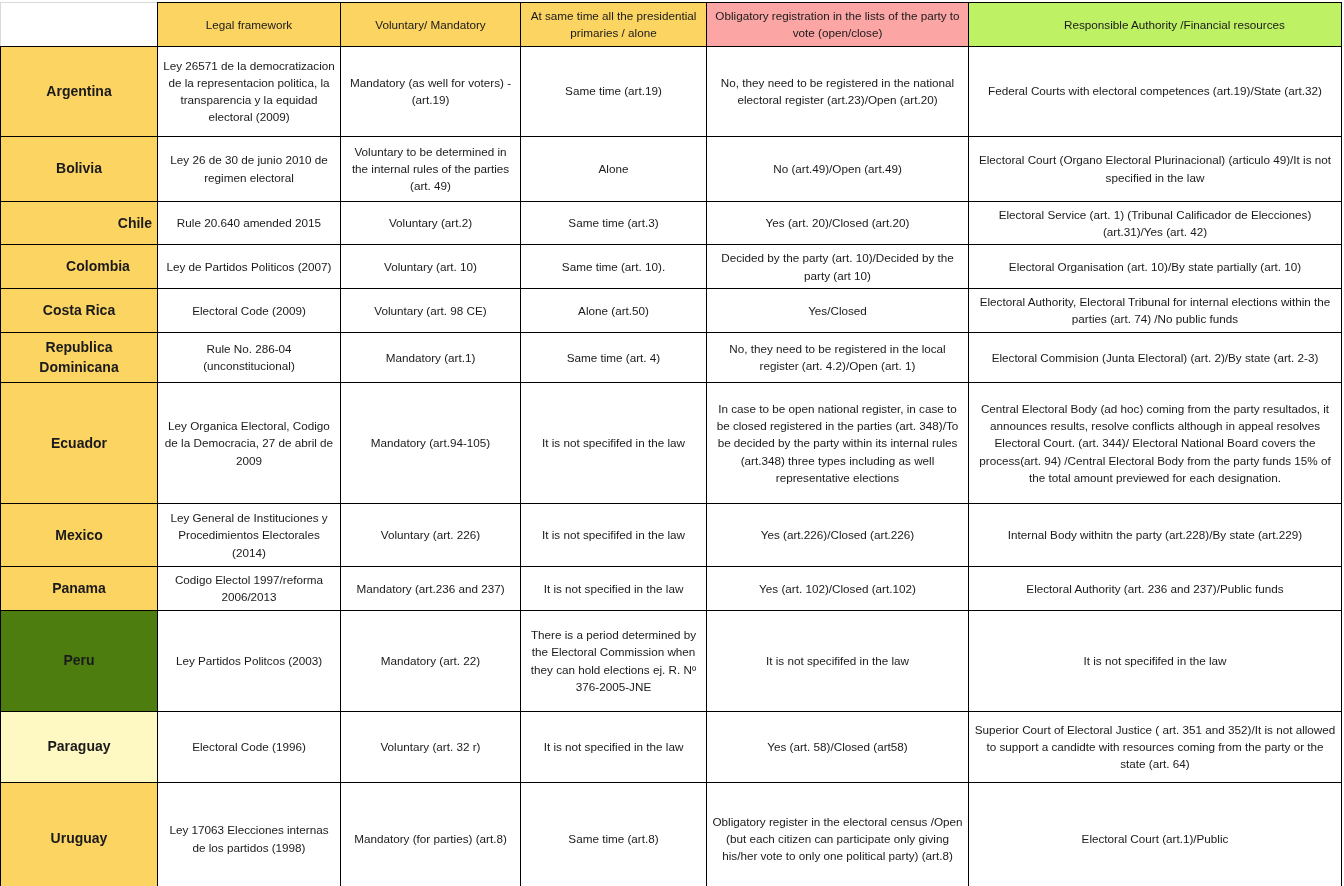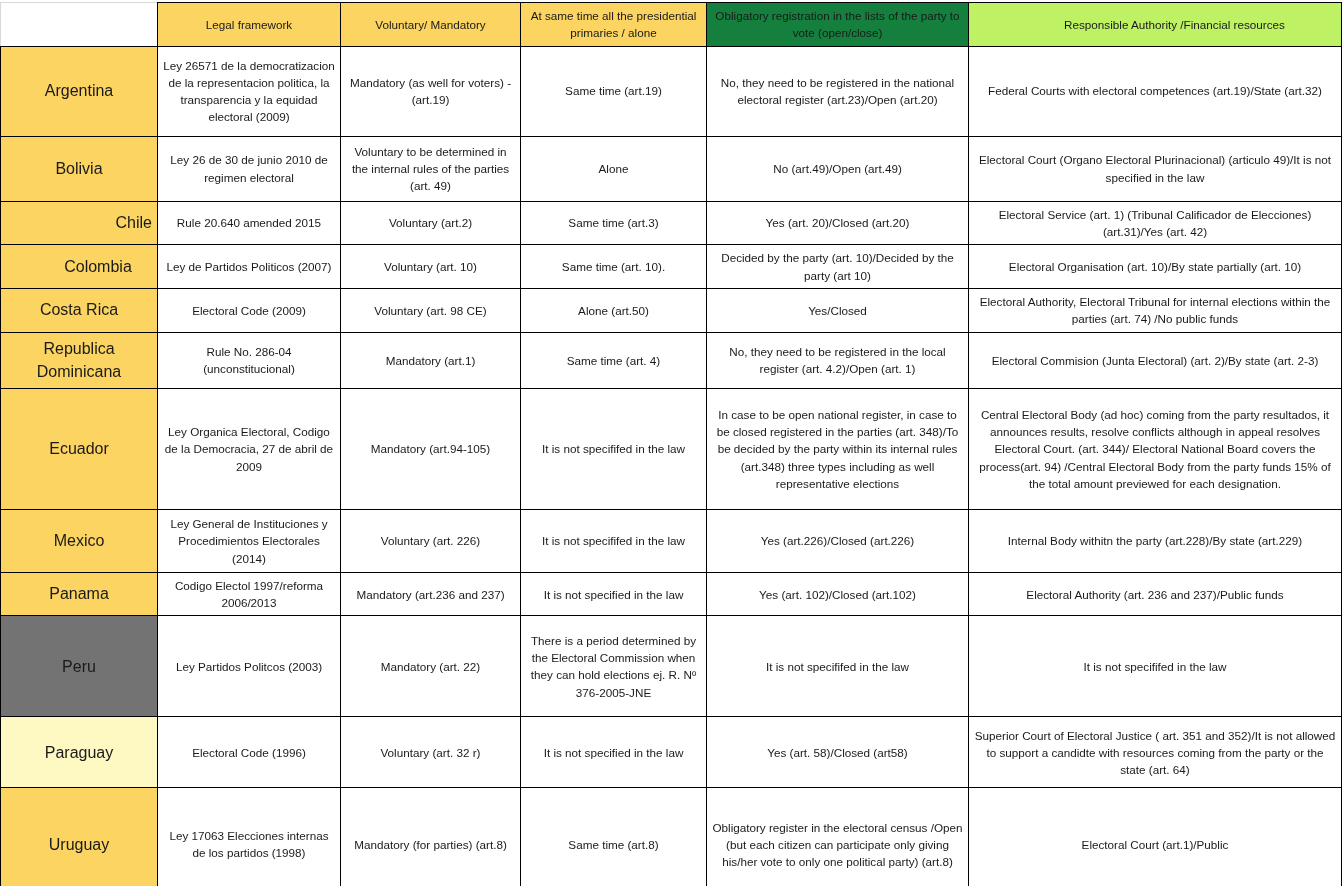--- a/index.html
+++ b/index.html
@@ -54,22 +54,22 @@
     padding: 5px 4px;
     height: 27px;
   }
   thead th.corner {
     background: #ffffff;
     border-top: 1px solid #d9d9d9;
     border-left: 1px solid #d9d9d9;
   }
   tbody td.country {
     background: #fcd462;
-    font-weight: normal;
-    font-size: 16px;
+    font-weight: bold;
+    font-size: 14px;
     color: #1a1a1a;
   }
   
   tr.r-argentina td { height: 81px; }
   tr.r-bolivia td   { height: 56px; }
   tr.r-chile td     { height: 26px; }
   tr.r-colombia td  { height: 34px; }
   tr.r-costarica td { height: 34px; }
   tr.r-repdom td    { height: 30px; }
   tr.r-ecuador td   { height: 112px; }
@@ -92,21 +92,21 @@
         <col class="c3">
         <col class="c4">
         <col class="c5">
     </colgroup>
     <thead>
       <tr>
         <th class="corner"></th>
         <th style="background: rgb(252, 212, 98);">Legal framework</th>
         <th style="background: rgb(252, 212, 98);">Voluntary/ Mandatory</th>
         <th style="background: rgb(252, 212, 98);">At same time all the presidential primaries / alone</th>
-        <th style="background: #15803d;">Obligatory registration in the lists of the party to vote (open/close)</th>
+        <th style="background: #fca5a5;">Obligatory registration in the lists of the party to vote (open/close)</th>
         <th style="background: #bef264; padding-left: 44px;">Responsible Authority /Financial resources</th>
       </tr>
     </thead>
     <tbody>
       <tr class="r-argentina">
         <td class="country" style="background: rgb(252, 212, 98);">Argentina</td>
         <td>Ley 26571 de la democratizacion de la representacion politica, la transparencia y la equidad electoral (2009)</td>
         <td>Mandatory (as well for voters) - (art.19)</td>
         <td>Same time (art.19)</td>
         <td>No, they need to be registered in the national electoral register (art.23)/Open (art.20)</td>
@@ -170,21 +170,21 @@
       </tr>
       <tr class="r-panama">
         <td class="country" style="background: rgb(252, 212, 98);">Panama</td>
         <td>Codigo Electol 1997/reforma 2006/2013</td>
         <td>Mandatory (art.236 and 237)</td>
         <td>It is not specified in the law</td>
         <td>Yes (art. 102)/Closed (art.102)</td>
         <td>Electoral Authority (art. 236 and 237)/Public funds</td>
       </tr>
       <tr class="r-peru">
-        <td class="country" style="background: #737373;">Peru</td>
+        <td class="country" style="background: #4d7c0f;">Peru</td>
         <td>Ley Partidos Politcos (2003)</td>
         <td>Mandatory (art. 22)</td>
         <td>There is a period determined by the Electoral Commission when they can hold elections ej.  R. Nº 376-2005-JNE</td>
         <td>It is not specififed in the law</td>
         <td>It is not specififed in the law</td>
       </tr>
       <tr class="r-paraguay">
         <td class="country" style="background: #fef9c3; margin-left: 12px;">Paraguay</td>
         <td>Electoral Code (1996)</td>
         <td>Voluntary (art. 32 r)</td>

